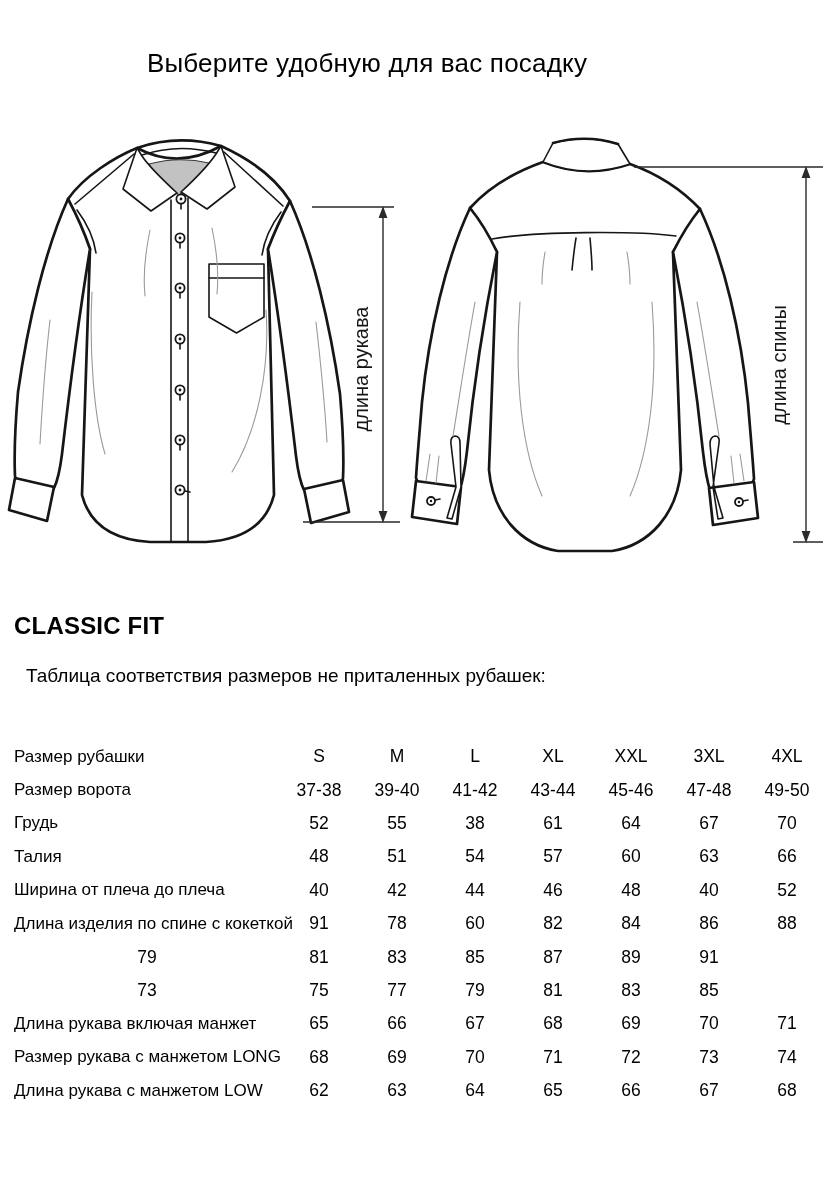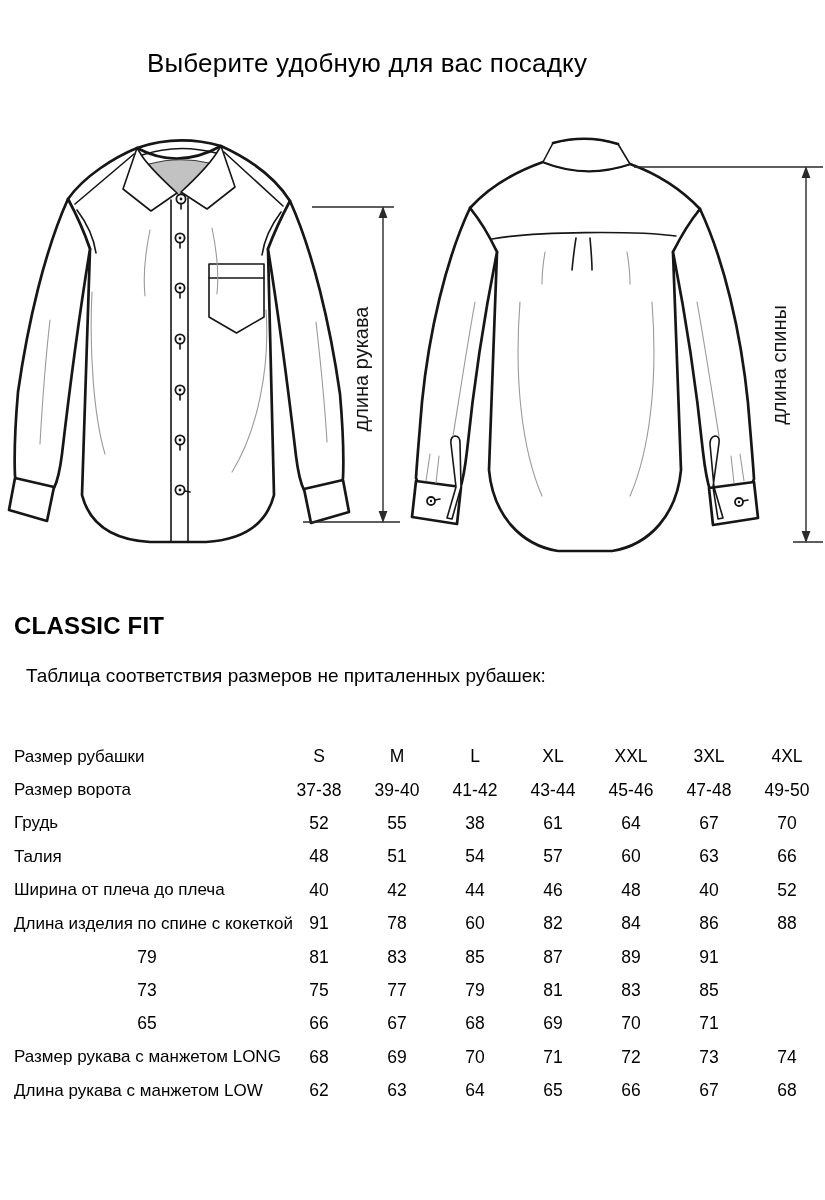--- a/index.html
+++ b/index.html
@@ -267,20 +267,21 @@
     <div class="trow">
       <div class="tcell">73</div>
       <div class="tcell">75</div>
       <div class="tcell">77</div>
       <div class="tcell">79</div>
       <div class="tcell">81</div>
       <div class="tcell">83</div>
       <div class="tcell">85</div>
     </div>
     <div class="trow">
+      <div class="tlabel">Длина рукава включая манжет</div>
       <div class="tcell">65</div>
       <div class="tcell">66</div>
       <div class="tcell">67</div>
       <div class="tcell">68</div>
       <div class="tcell">69</div>
       <div class="tcell">70</div>
       <div class="tcell">71</div>
     </div>
     <div class="trow">
       <div class="tlabel">Размер рукава с манжетом LONG</div>

